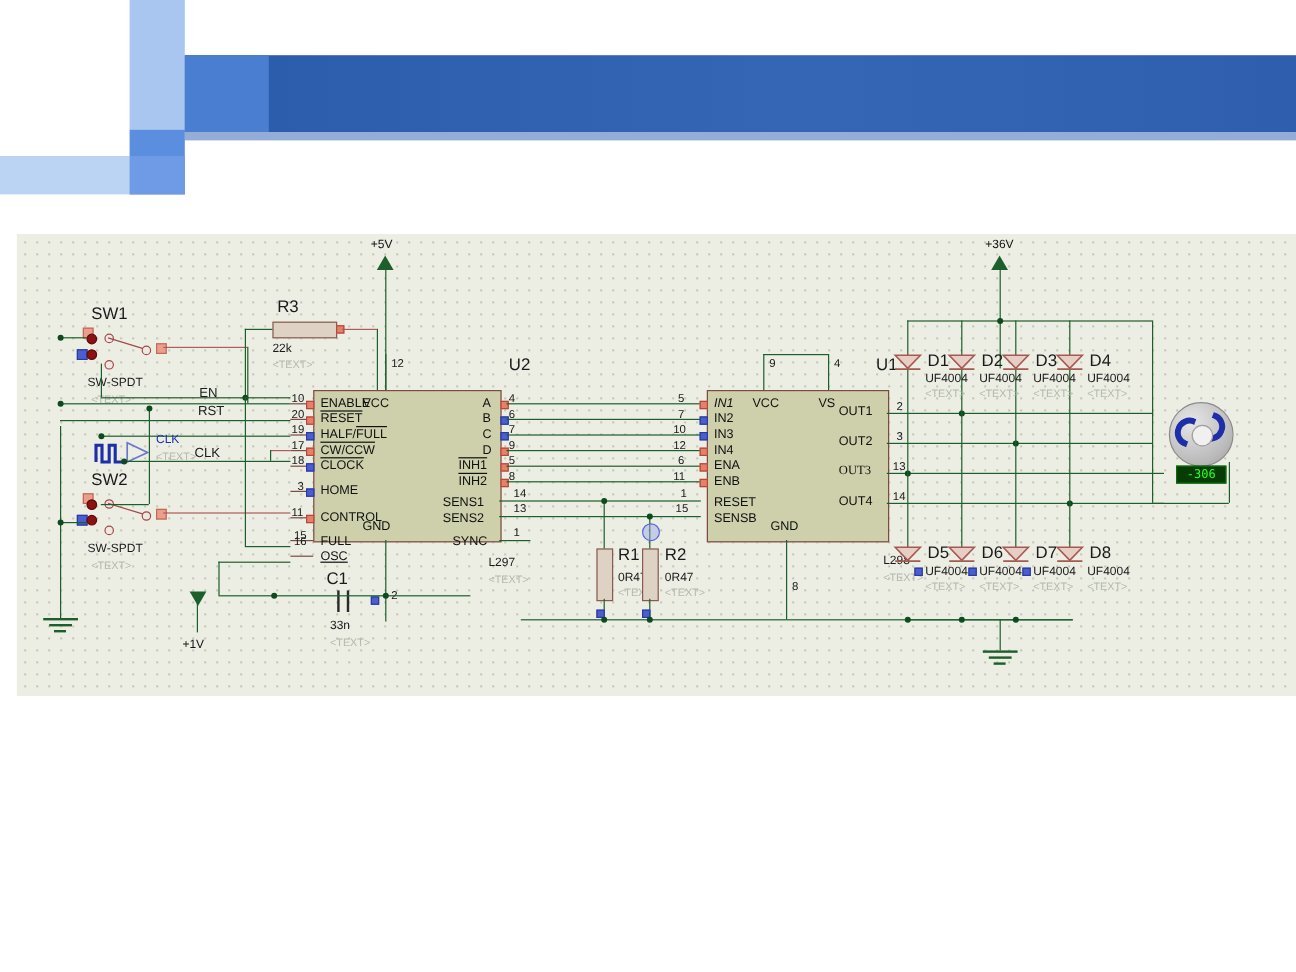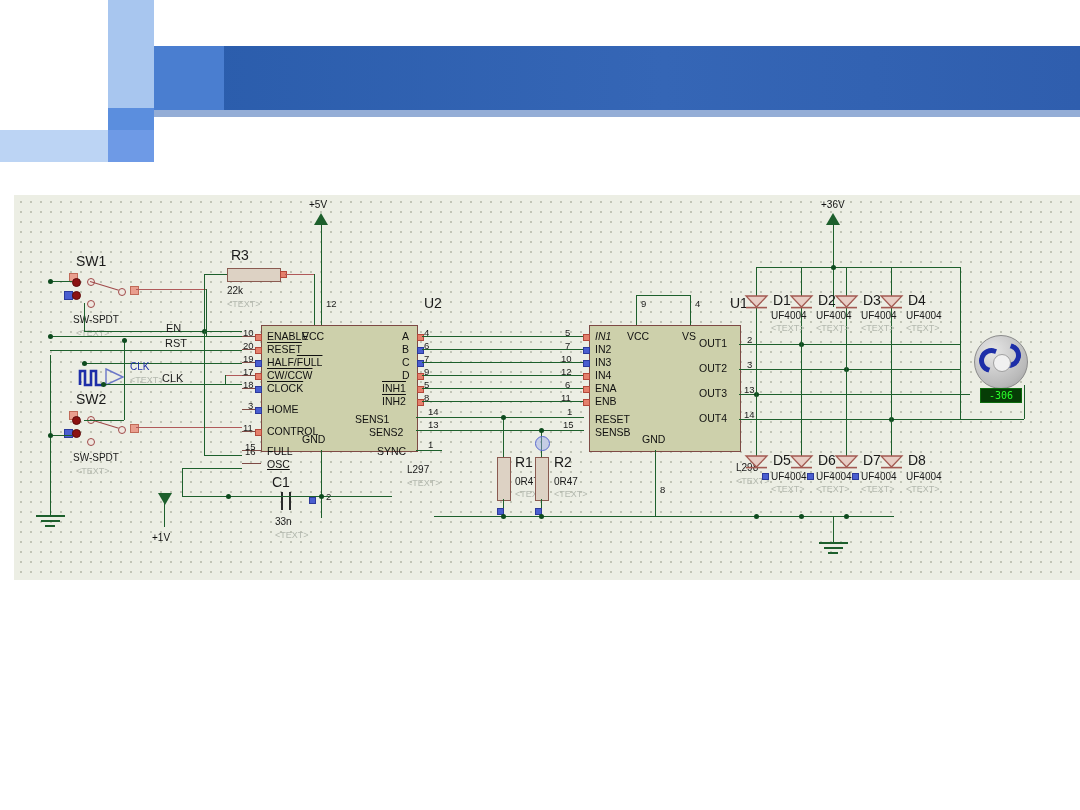--- a/index.html
+++ b/index.html
@@ -259,21 +259,21 @@
   <div class="wire wv" style="left:190px;top:136px;height:124px;"></div>
   <div class="wire wh" style="left:168px;top:273px;width:60px;"></div>
   <div class="wire wv" style="left:168px;top:273px;height:28px;"></div>
 
   <div class="ictxt" style="left:388px;top:135px;">A</div>
   <div class="ictxt" style="left:388px;top:148px;">B</div>
   <div class="ictxt" style="left:388px;top:161px;">C</div>
   <div class="ictxt" style="left:388px;top:174px;">D</div>
   <div class="ictxt ovl" style="left:368px;top:187px;">INH1</div>
   <div class="ictxt ovl" style="left:368px;top:200px;">INH2</div>
-  <div class="ictxt" style="left:341px;top:218px;">SENS1</div>
+  <div class="ictxt" style="left:355px;top:218px;">SENS1</div>
   <div class="ictxt" style="left:355px;top:231px;">SENS2</div>
   <div class="ictxt" style="left:363px;top:250px;">SYNC</div>
 
   <div class="psq r" style="left:403px;top:139px;"></div>
   <div class="psq b" style="left:403px;top:152px;"></div>
   <div class="psq b" style="left:403px;top:165px;"></div>
   <div class="psq r" style="left:403px;top:178px;"></div>
   <div class="psq r" style="left:403px;top:191px;"></div>
   <div class="psq r" style="left:403px;top:204px;"></div>
 
@@ -365,21 +365,21 @@
   <div class="lbl pin" style="left:551px;top:146px;">7</div>
   <div class="lbl pin" style="left:547px;top:159px;">10</div>
   <div class="lbl pin" style="left:547px;top:172px;">12</div>
   <div class="lbl pin" style="left:551px;top:185px;">6</div>
   <div class="lbl pin" style="left:547px;top:198px;">11</div>
   <div class="lbl pin" style="left:553px;top:212px;">1</div>
   <div class="lbl pin" style="left:549px;top:225px;">15</div>
 
   <div class="ictxt" style="left:685px;top:142px;">OUT1</div>
   <div class="ictxt" style="left:685px;top:167px;">OUT2</div>
-  <div class="ictxt" style="left:685px;top:192px;">OUT3</div>
+  <div class="ictxt" style="left:685px;top:192px;font-family:Liberation Serif, serif;">OUT3</div>
   <div class="ictxt" style="left:685px;top:217px;">OUT4</div>
   <div class="lbl pin" style="left:733px;top:140px;">2</div>
   <div class="lbl pin" style="left:733px;top:165px;">3</div>
   <div class="lbl pin" style="left:730px;top:190px;">13</div>
   <div class="lbl pin" style="left:730px;top:215px;">14</div>
 
   <div class="wire wh" style="left:725px;top:149px;width:221px;"></div>
   <div class="wire wh" style="left:725px;top:174px;width:221px;"></div>
   <div class="wire wh" style="left:725px;top:199px;width:231px;"></div>
   <div class="wire wh" style="left:725px;top:224px;width:231px;"></div>

